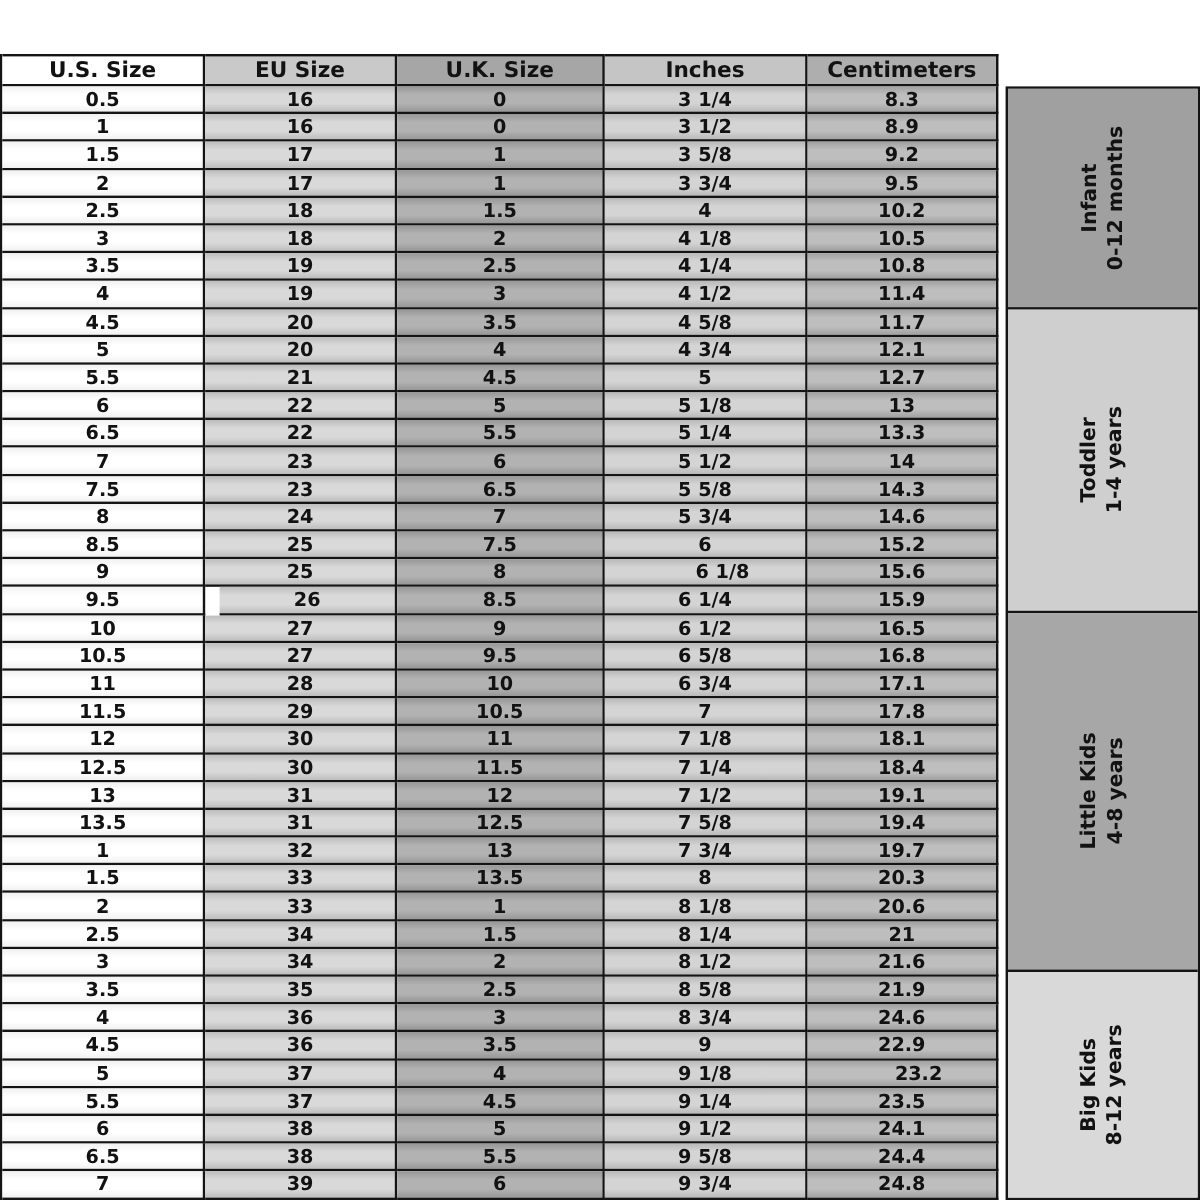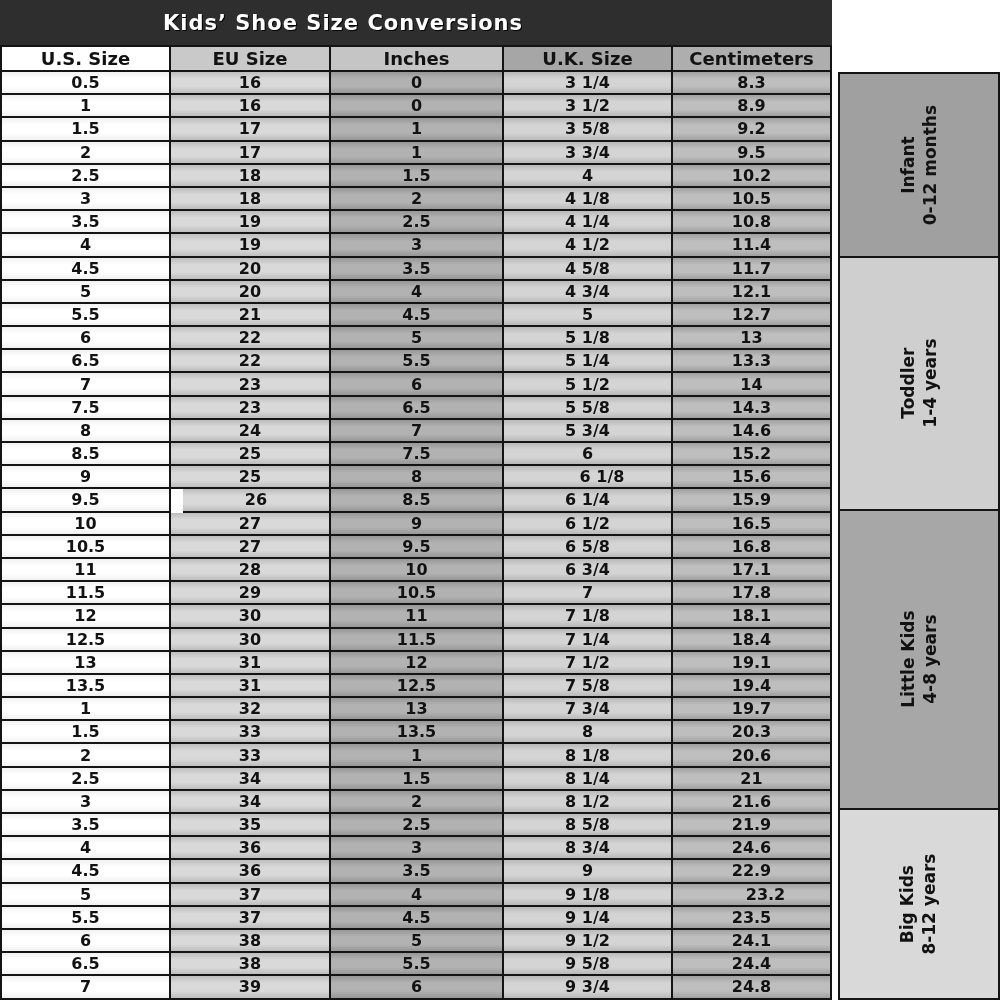--- a/index.html
+++ b/index.html
@@ -44,30 +44,27 @@
   .rot{
     transform:rotate(-90deg);white-space:nowrap;text-align:center;
     font-weight:700;font-size:17px;line-height:1.3;color:#121212;
   }
 </style>
 </head>
 <body>
 
 <div class="page">
 
-  <div class="title-bar" style="background: rgb(46, 46, 46);">
-    <span class="title">Kids’ Shoe Size Conversions</span>
-  </div>
 
   <div class="table-wrap">
     <div class="t-row hdr">
       <div class="cell" style="background: rgb(255, 255, 255);">U.S. Size</div>
       <div class="cell" style="background: rgb(201, 201, 201);">EU Size</div>
+      <div class="cell" style="background: rgb(166, 166, 166);">U.K. Size</div>
       <div class="cell" style="background: rgb(197, 197, 197);">Inches</div>
-      <div class="cell" style="background: rgb(166, 166, 166);">U.K. Size</div>
       <div class="cell" style="background: rgb(174, 174, 174);">Centimeters</div>
     </div>
     <div class="body" id="table-body">
         <div class="t-row">
           <div class="cell" style="background: linear-gradient(rgb(241, 241, 241) 0%, rgb(255, 255, 255) 32%, rgb(255, 255, 255) 68%, rgb(241, 241, 241) 100%);">0.5</div>
           <div class="cell" style="background: linear-gradient(rgb(189, 189, 189) 0%, rgb(217, 217, 217) 32%, rgb(217, 217, 217) 68%, rgb(189, 189, 189) 100%);">16</div>
           <div class="cell" style="background: linear-gradient(rgb(151, 151, 151) 0%, rgb(178, 178, 178) 32%, rgb(178, 178, 178) 68%, rgb(151, 151, 151) 100%);">0</div>
           <div class="cell" style="background: linear-gradient(rgb(185, 185, 185) 0%, rgb(212, 212, 212) 32%, rgb(212, 212, 212) 68%, rgb(185, 185, 185) 100%);">3 1/4</div>
           <div class="cell" style="background: linear-gradient(rgb(160, 160, 160) 0%, rgb(190, 190, 190) 32%, rgb(190, 190, 190) 68%, rgb(160, 160, 160) 100%);">8.3</div>
         </div>

